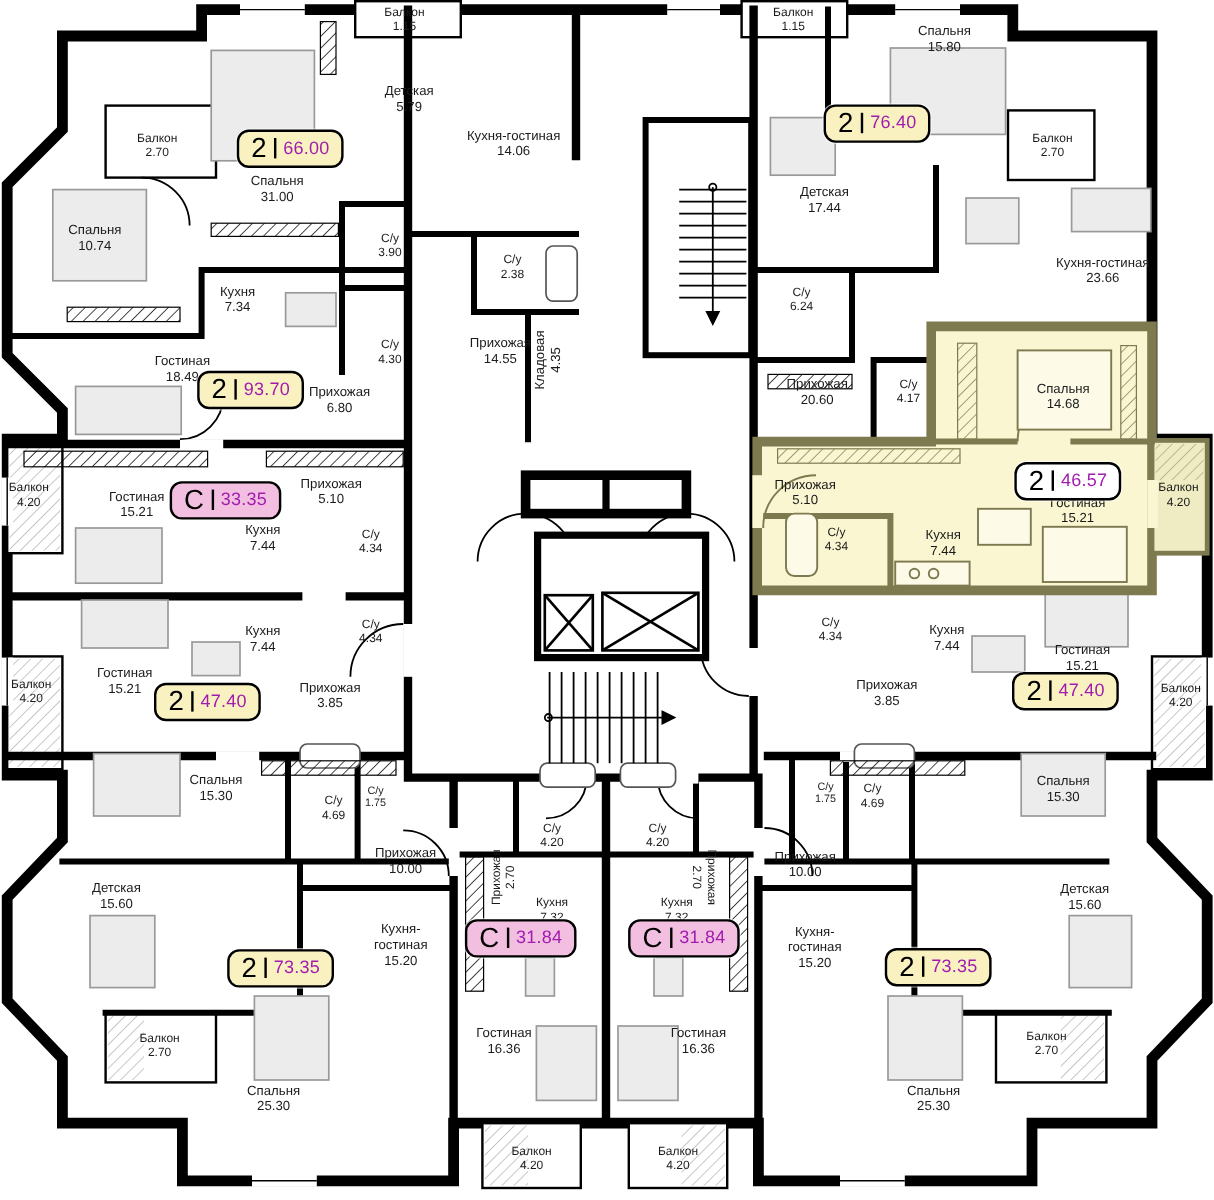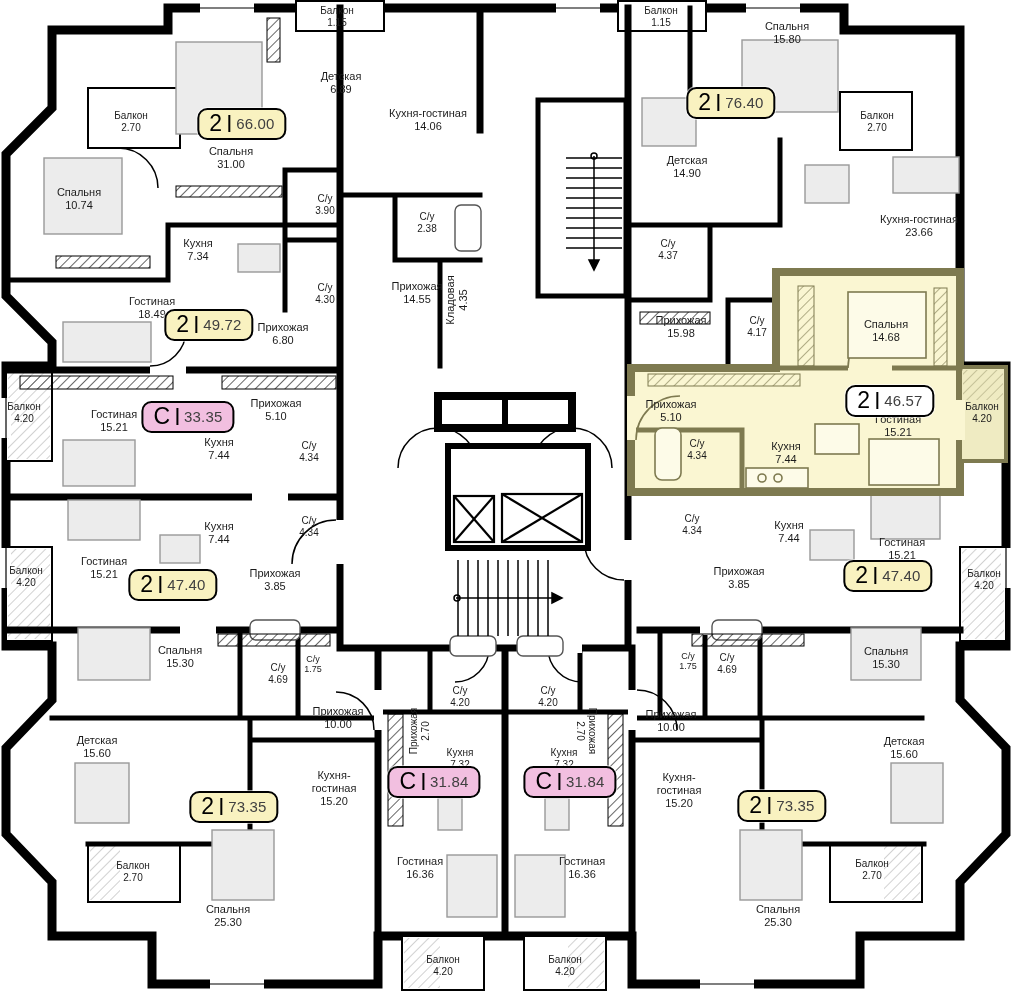--- a/index.html
+++ b/index.html
@@ -8,21 +8,21 @@
   #plan svg{position:absolute;left:0;top:0;}
   .room{position:absolute;transform:translate(-50%,-50%);text-align:center;
         font-size:11px;line-height:1.16;color:#1b1b1b;white-space:nowrap;z-index:5;}
   .room.wrap{white-space:normal;}
   .room .ra{font-size:inherit;}
   .badge{position:absolute;transform:translate(-50%,-50%);display:flex;align-items:center;
          gap:6px;padding:2px 10px 3px 10px;border:2px solid #000;border-radius:10px;
          z-index:6;cursor:pointer;box-shadow:0 0 0 1px rgba(255,255,255,.6);}
   .badge .bs{font-size:23px;line-height:1;font-weight:400;color:#000;}
   .badge .bd{width:2px;height:17px;background:#000;}
-  .badge .ba{font-size:15px;color:#404040;letter-spacing:.2px;}
+  .badge .ba{font-size:15px;color:#a21caf;letter-spacing:.2px;}
 </style>
 </head>
 <body>
 
 <div id="plan">
 <svg width="1012" height="1000" viewBox="0 0 1012 1000">
   <defs>
     <pattern id="h1" patternUnits="userSpaceOnUse" width="7" height="7" patternTransform="rotate(45)">
       <line x1="0" y1="0" x2="0" y2="7" stroke="#000" stroke-width="1.2"></line>
     </pattern>
@@ -253,21 +253,21 @@
     <div class="ra">1.15</div>
   </div>
 
   <div class="room" style="left: 787px; top: 33px; transform: translate(-50%, -50%);">
     <div class="rn">Спальня</div>
     <div class="ra">15.80</div>
   </div>
 
   <div class="room" style="left: 341px; top: 83px; transform: translate(-50%, -50%);">
     <div class="rn">Детская</div>
-    <div class="ra">6.89</div>
+    <div class="ra">5.79</div>
   </div>
 
   <div class="room" style="left: 131px; top: 122px; font-size: 10px; transform: translate(-50%, -50%);">
     <div class="rn">Балкон</div>
     <div class="ra">2.70</div>
   </div>
 
   <div class="room" style="left: 877px; top: 122px; font-size: 10px; transform: translate(-50%, -50%);">
     <div class="rn">Балкон</div>
     <div class="ra">2.70</div>
@@ -278,21 +278,21 @@
     <div class="ra">14.06</div>
   </div>
 
   <div class="room" style="left: 231px; top: 158px; transform: translate(-50%, -50%);">
     <div class="rn">Спальня</div>
     <div class="ra">31.00</div>
   </div>
 
   <div class="room" style="left: 687px; top: 167px; transform: translate(-50%, -50%);">
     <div class="rn">Детская</div>
-    <div class="ra">14.90</div>
+    <div class="ra">17.44</div>
   </div>
 
   <div class="room" style="left: 79px; top: 199px; transform: translate(-50%, -50%);">
     <div class="rn">Спальня</div>
     <div class="ra">10.74</div>
   </div>
 
   <div class="room" style="left: 325px; top: 205px; font-size: 10px; transform: translate(-50%, -50%);">
     <div class="rn">С/у</div>
     <div class="ra">3.90</div>
@@ -308,21 +308,21 @@
     <div class="ra">23.66</div>
   </div>
 
   <div class="room" style="left: 198px; top: 250px; transform: translate(-50%, -50%);">
     <div class="rn">Кухня</div>
     <div class="ra">7.34</div>
   </div>
 
   <div class="room" style="left: 668px; top: 250px; font-size: 10px; transform: translate(-50%, -50%);">
     <div class="rn">С/у</div>
-    <div class="ra">4.37</div>
+    <div class="ra">6.24</div>
   </div>
 
   <div class="room" style="left: 325px; top: 294px; font-size: 10px; transform: translate(-50%, -50%);">
     <div class="rn">С/у</div>
     <div class="ra">4.30</div>
   </div>
 
   <div class="room" style="left: 417px; top: 293px; transform: translate(-50%, -50%);">
     <div class="rn">Прихожая</div>
     <div class="ra">14.55</div>
@@ -333,21 +333,21 @@
     <div class="ra">4.35</div>
   </div>
 
   <div class="room" style="left: 152px; top: 308px; transform: translate(-50%, -50%);">
     <div class="rn">Гостиная</div>
     <div class="ra">18.49</div>
   </div>
 
   <div class="room" style="left: 681px; top: 327px; transform: translate(-50%, -50%);">
     <div class="rn">Прихожая</div>
-    <div class="ra">15.98</div>
+    <div class="ra">20.60</div>
   </div>
 
   <div class="room" style="left: 757px; top: 327px; font-size: 10px; transform: translate(-50%, -50%);">
     <div class="rn">С/у</div>
     <div class="ra">4.17</div>
   </div>
 
   <div class="room" style="left: 283px; top: 334px; transform: translate(-50%, -50%);">
     <div class="rn">Прихожая</div>
     <div class="ra">6.80</div>
@@ -597,21 +597,21 @@
 
   <div class="badge" style="left: 731px; top: 103px; background: rgb(249, 242, 192);">
     <span class="bs">2</span>
     <span class="bd"></span>
     <span class="ba">76.40</span>
   </div>
 
   <div class="badge" style="left: 209px; top: 325px; background: rgb(249, 242, 192);">
     <span class="bs">2</span>
     <span class="bd"></span>
-    <span class="ba">49.72</span>
+    <span class="ba">93.70</span>
   </div>
 
   <div class="badge" style="left: 188px; top: 417px; background: rgb(242, 191, 224);">
     <span class="bs">С</span>
     <span class="bd"></span>
     <span class="ba">33.35</span>
   </div>
 
   <div class="badge" style="left: 890px; top: 401px; background: rgb(255, 255, 255);">
     <span class="bs">2</span>

